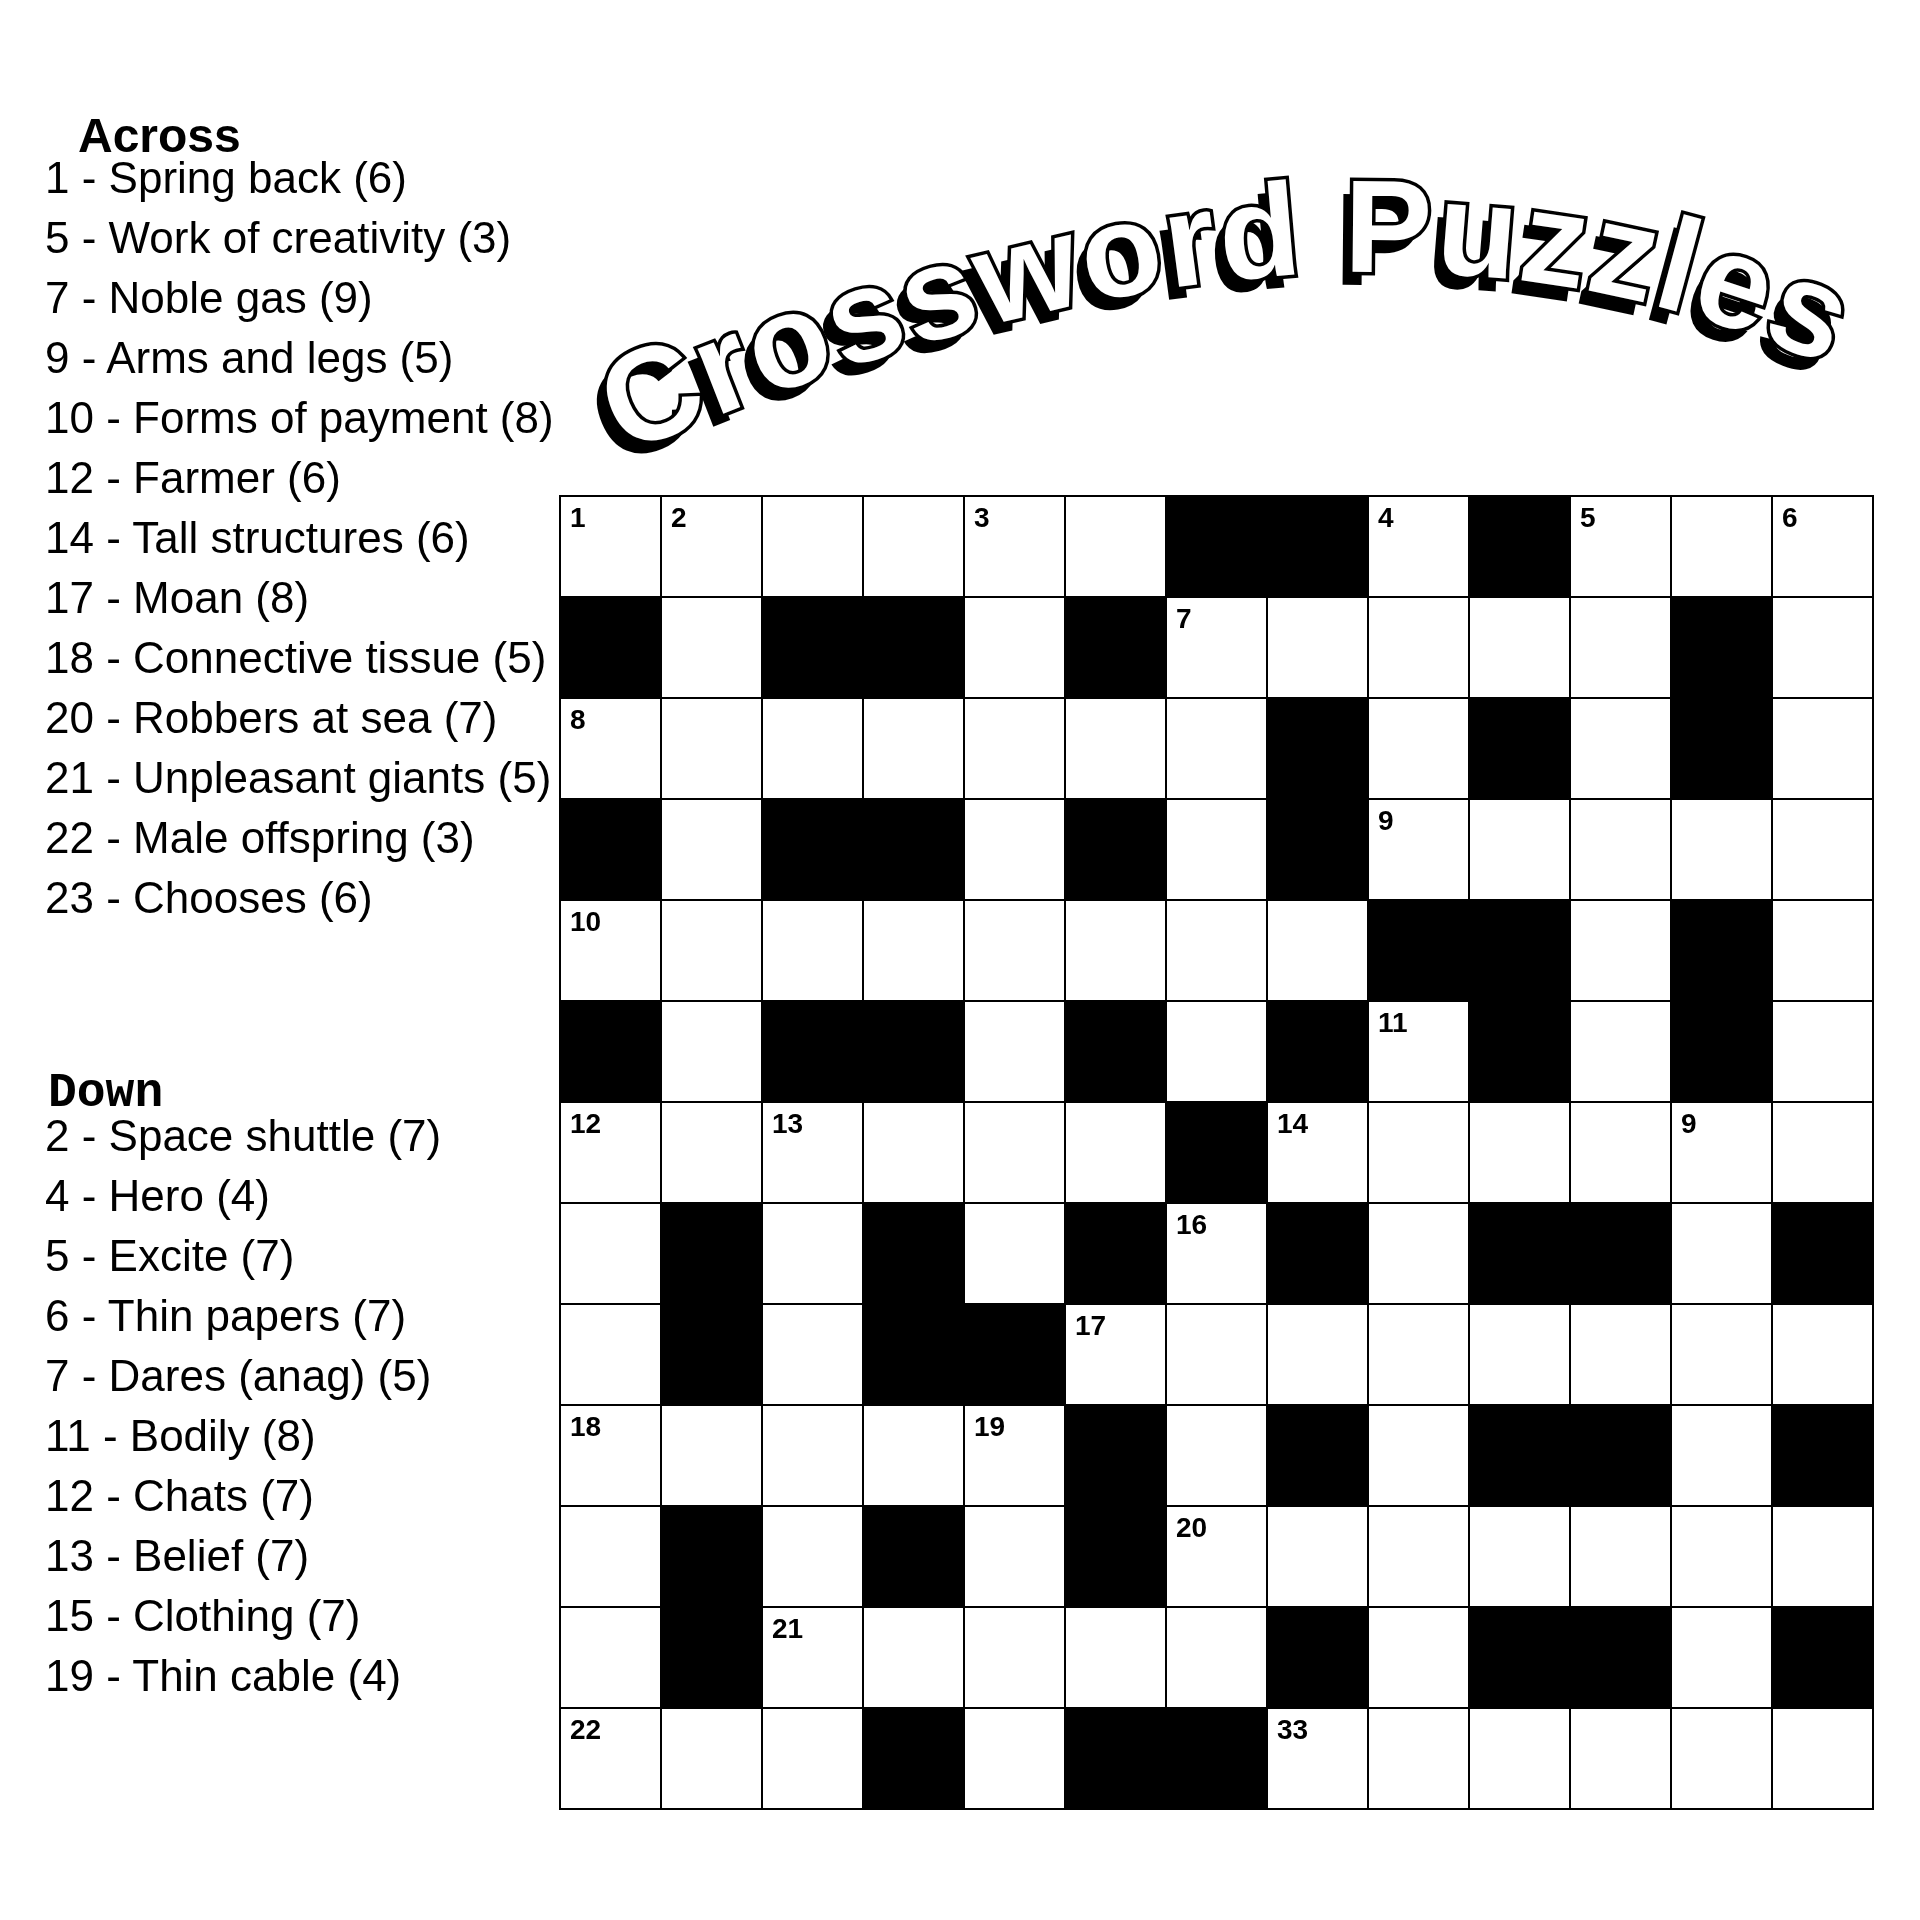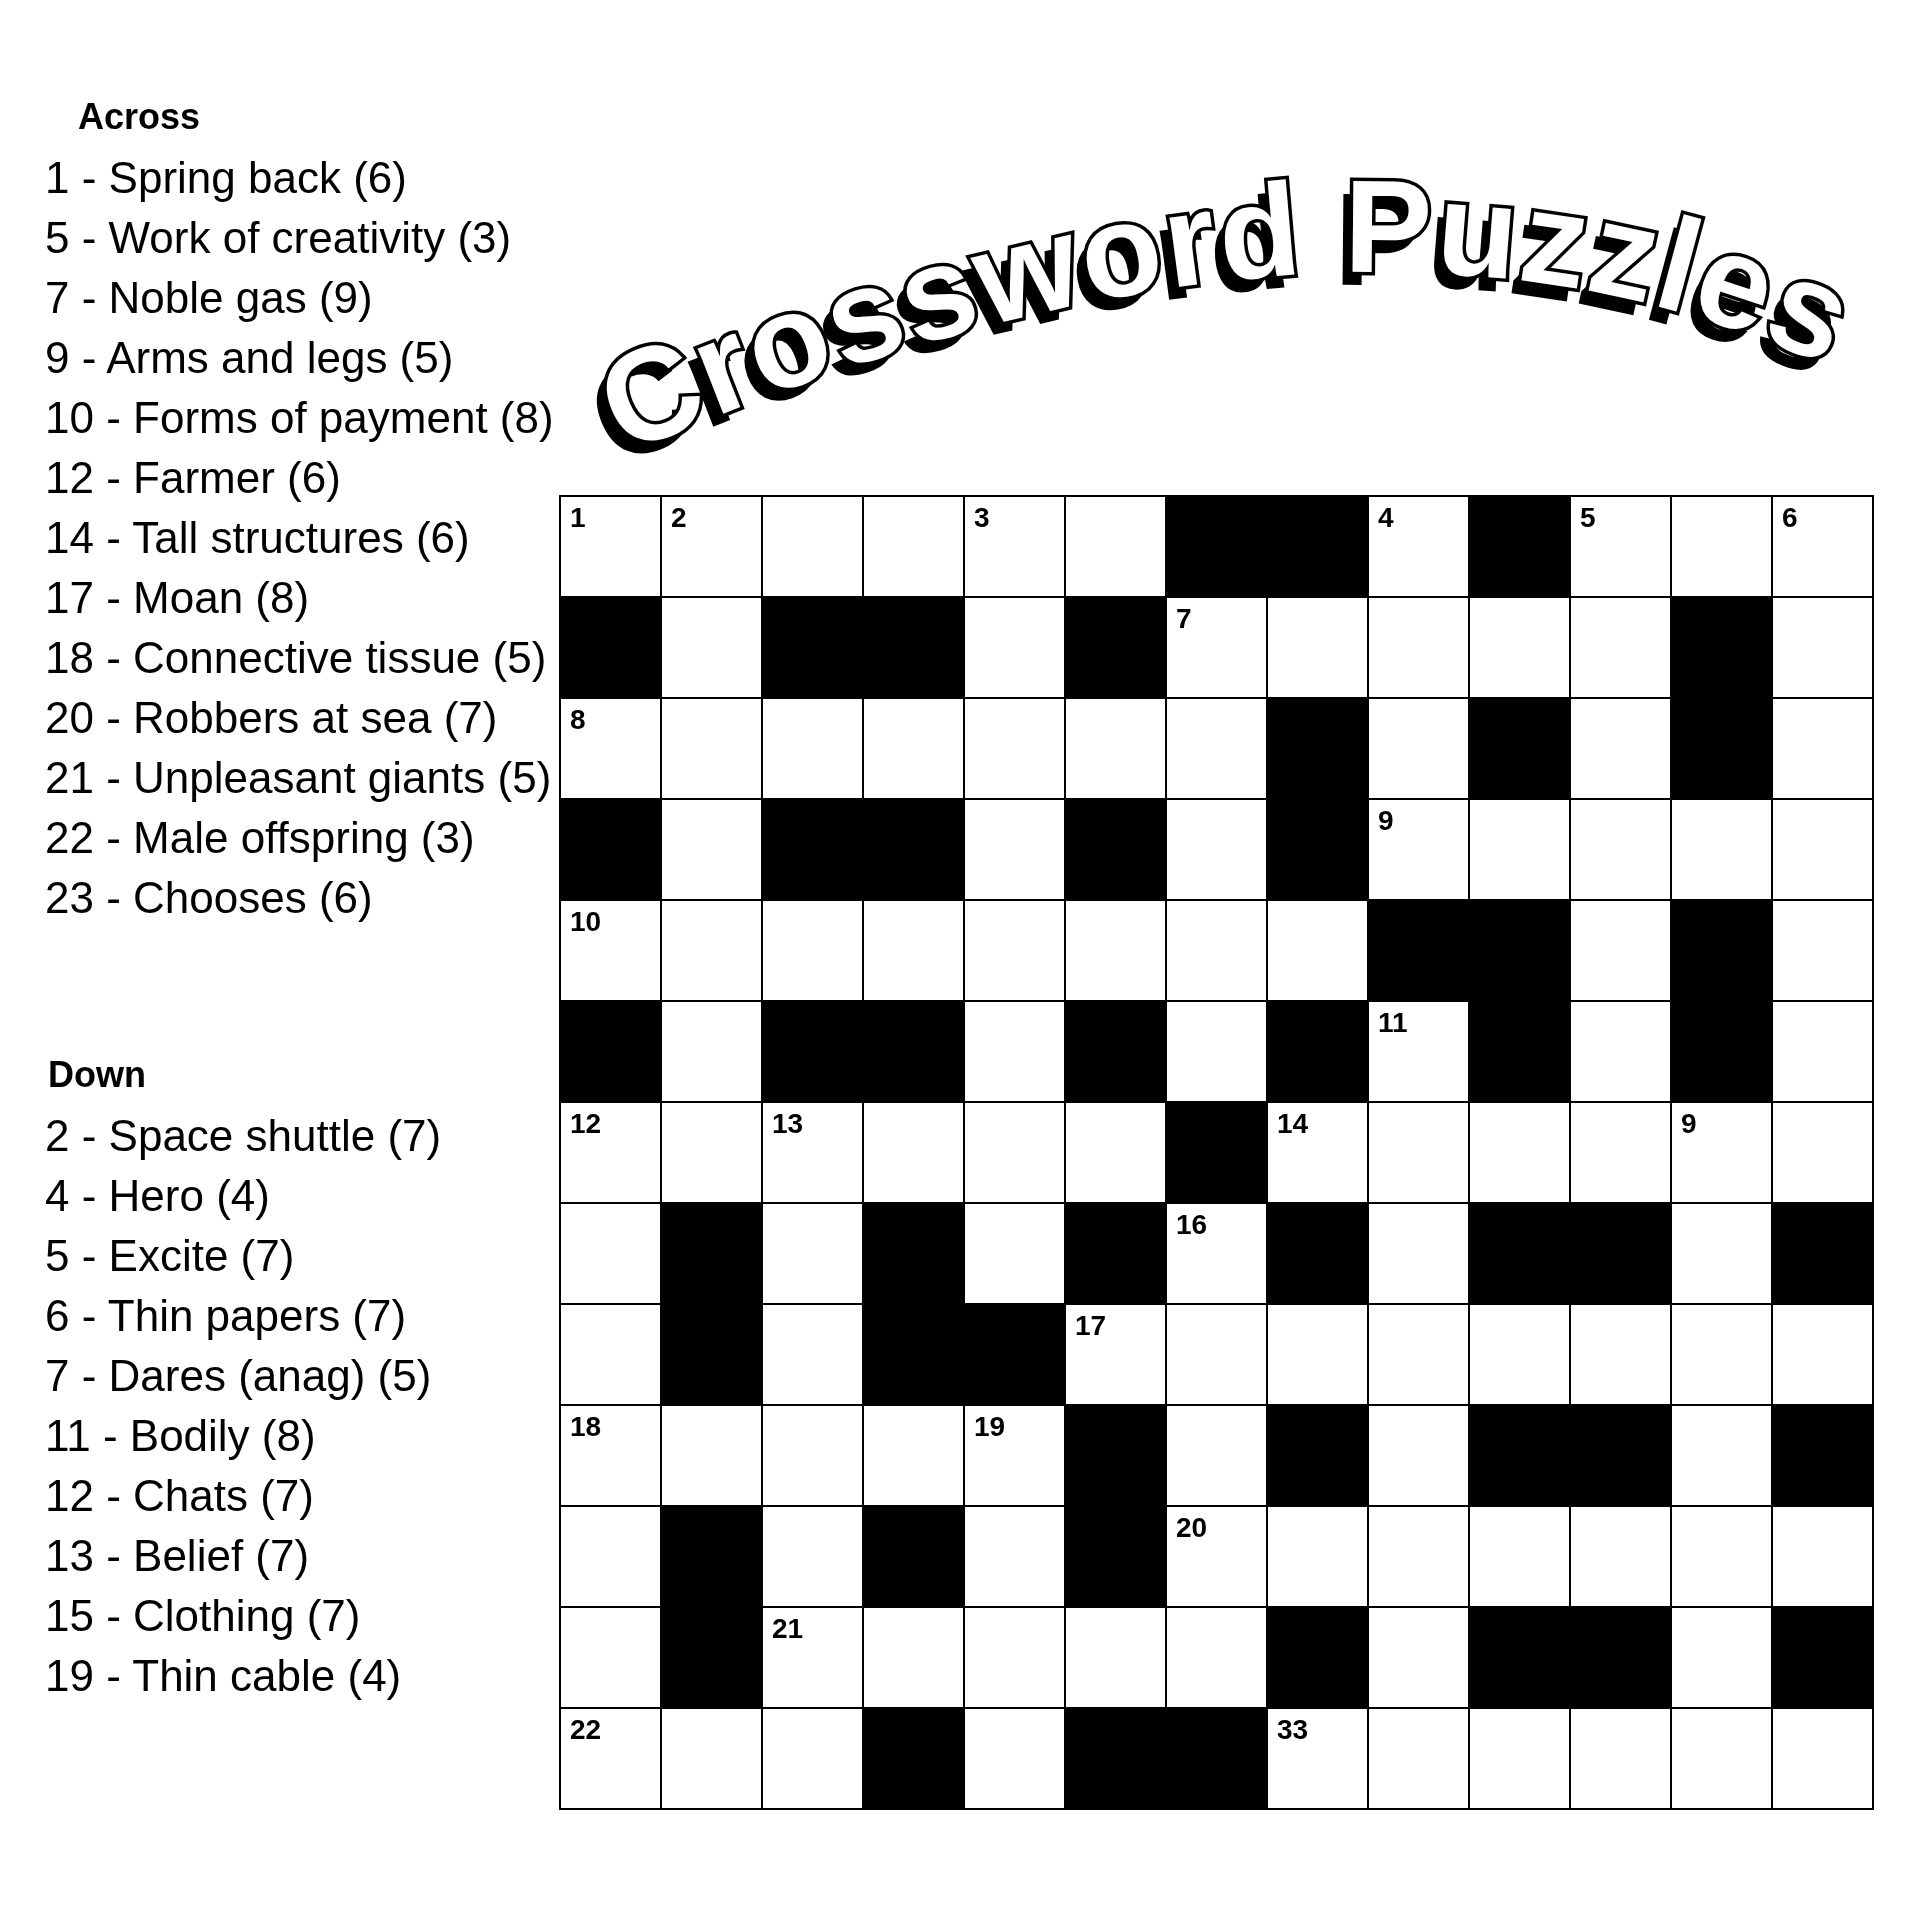--- a/index.html
+++ b/index.html
@@ -7,26 +7,27 @@
     width: 1920px; height: 1920px;
     background: #ffffff;
     font-family: "Liberation Sans", sans-serif;
     position: relative;
     color: #000;
   }
 
   
   .clue-header {
     position: absolute;
-    font-size: 36px;
+    font-size: 48px;
     font-weight: bold;
     white-space: nowrap;
+    margin-top: 12px;
   }
   #across-header { left: 78px; top: 96px; }
-  #down-header   { left: 48px; top: 1054px; }
+  #down-header   { left: 48px; top: 1054px; font-family: Liberation Mono, monospace; }
 
   .clue-list {
     position: absolute;
     left: 45px;
     font-size: 44px;
     line-height: 60px;
     white-space: nowrap;
   }
   #across-list { top: 148px; }
   #down-list   { top: 1106px; }

